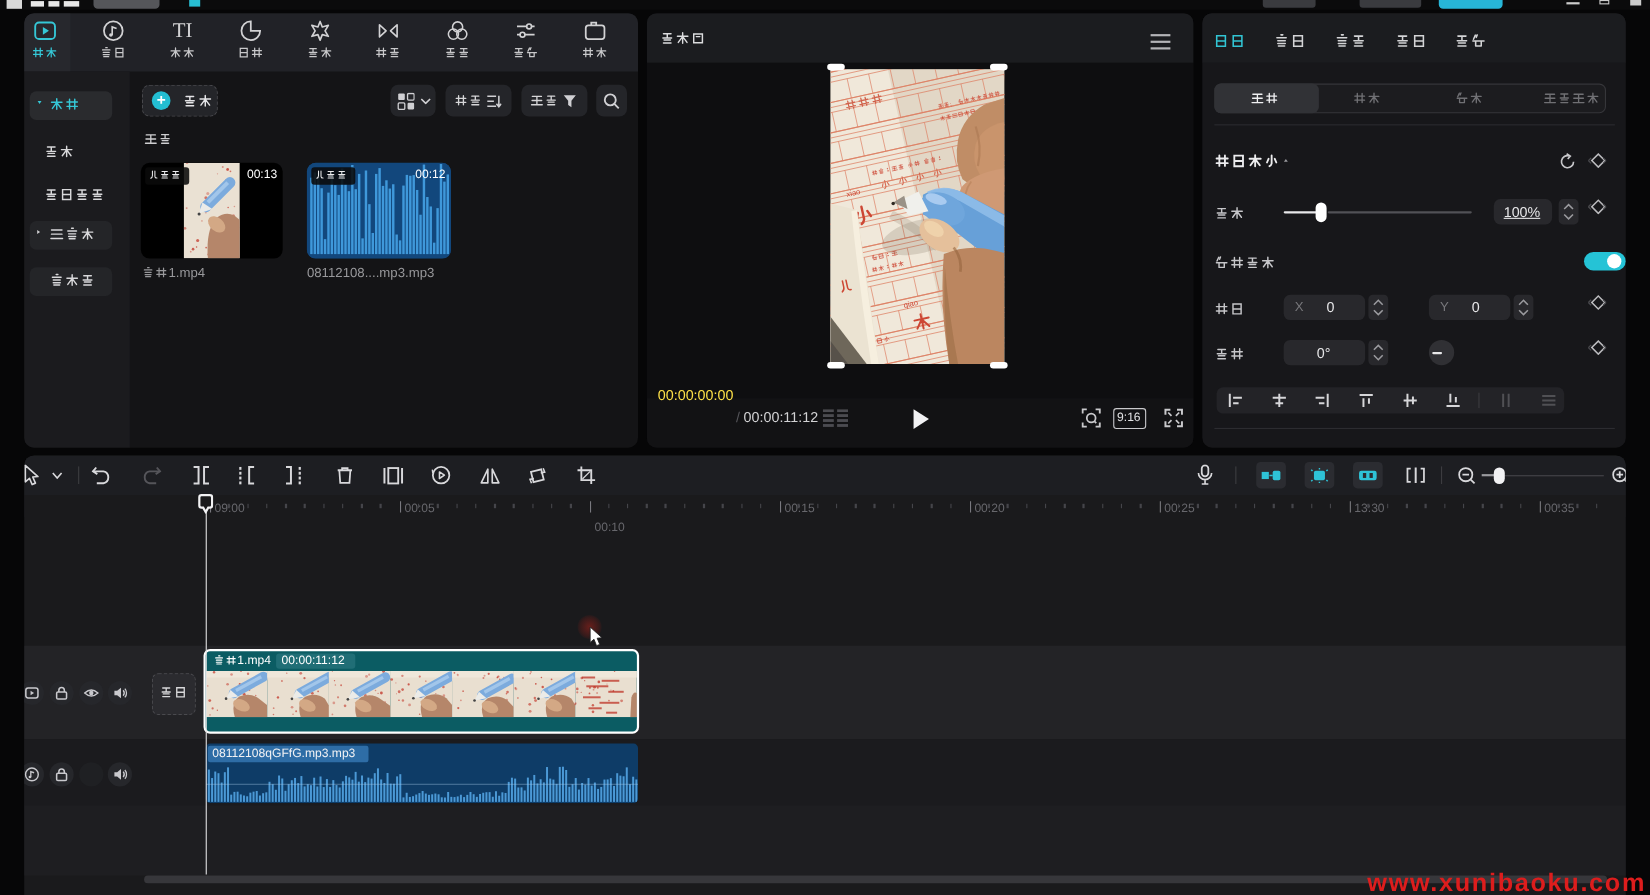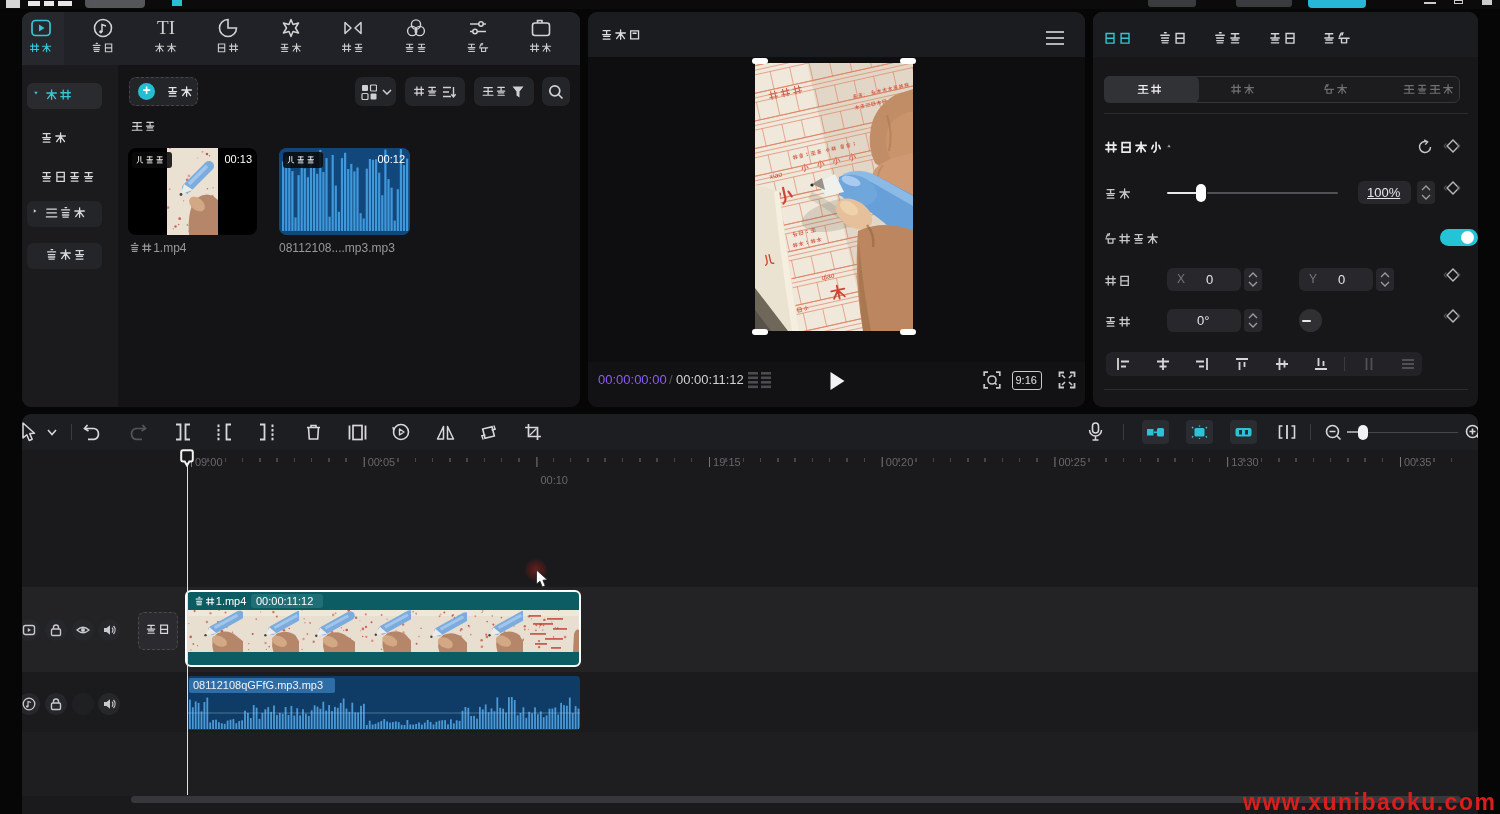--- a/index.html
+++ b/index.html
@@ -819,21 +819,21 @@
           <path d="M108 268 Q102 220 104 180 Q108 226 116 268 Z" fill="#a5744d" opacity="0.8"></path>
           <path d="M112 162 Q120 172 118 184" stroke="#96653f" stroke-width="2.5" fill="none" opacity="0.6"></path>
         </svg></div>
 
   <div class="abs" style="left:164px;top:46px;width:16px;height:6px;background:#fff;border-radius:3px;"></div>
   <div class="abs" style="left:312px;top:46px;width:16px;height:6px;background:#fff;border-radius:3px;"></div>
   <div class="abs" style="left:164px;top:317px;width:16px;height:6px;background:#fff;border-radius:3px;"></div>
   <div class="abs" style="left:312px;top:317px;width:16px;height:6px;background:#fff;border-radius:3px;"></div>
 
   <div class="abs" style="left:0;top:350px;width:497px;height:45px;background:#121214;"></div>
-  <div class="txt" style="left:10px;top:360px;font-size:13px;color:#8b5cf6;">00:00:00:00</div>
+  <div class="txt" style="left:10px;top:340px;font-size:13px;color:#fde047;">00:00:00:00</div>
   <div class="txt" style="left:81px;top:360px;font-size:13px;color:#55555a;">/</div>
   <div class="txt" style="left:88px;top:360px;font-size:13px;color:#d2d2d4;">00:00:11:12</div>
   <div id="playerIcons">
         <svg class="abs" style="left:160px;top:360px;" width="23" height="17" viewBox="0 0 23 17">
           <rect x="0" y="0" width="10" height="2.6" fill="#4b4b50"></rect>
           <rect x="13" y="0" width="10" height="2.6" fill="#4b4b50"></rect>
           <rect x="0" y="4.5" width="10" height="2.6" fill="#4b4b50"></rect>
           <rect x="13" y="4.5" width="10" height="2.6" fill="#4b4b50"></rect>
           <rect x="0" y="9" width="10" height="2.6" fill="#4b4b50"></rect>
           <rect x="13" y="9" width="10" height="2.6" fill="#4b4b50"></rect>
@@ -1188,21 +1188,21 @@
 
   <div class="abs" style="left:0;top:36px;width:1456px;height:20px;background:#1a1a1c;"></div>
   <div id="ruler">
         <div class="txt" style="left:168px;top:41px;font-size:11px;color:#828287;">|</div>
         <div class="txt" style="left:173px;top:42px;font-size:11px;color:#67676c;">09:00</div>
         <div class="txt" style="left:340.7px;top:41px;font-size:11px;color:#828287;">|</div>
         <div class="txt" style="left:345.7px;top:42px;font-size:11px;color:#67676c;">00:05</div>
         <div class="txt" style="left:513.4px;top:41px;font-size:11px;color:#828287;">|</div>
         <div class="txt" style="left:518.4px;top:60px;font-size:11px;color:#67676c;">00:10</div>
         <div class="txt" style="left:686.0999999999999px;top:41px;font-size:11px;color:#828287;">|</div>
-        <div class="txt" style="left:691.0999999999999px;top:42px;font-size:11px;color:#67676c;">19:15</div>
+        <div class="txt" style="left:691.0999999999999px;top:42px;font-size:11px;color:#67676c;">00:15</div>
         <div class="txt" style="left:858.8px;top:41px;font-size:11px;color:#828287;">|</div>
         <div class="txt" style="left:863.8px;top:42px;font-size:11px;color:#67676c;">00:20</div>
         <div class="txt" style="left:1031.5px;top:41px;font-size:11px;color:#828287;">|</div>
         <div class="txt" style="left:1036.5px;top:42px;font-size:11px;color:#67676c;">00:25</div>
         <div class="txt" style="left:1204.1999999999998px;top:41px;font-size:11px;color:#828287;">|</div>
         <div class="txt" style="left:1209.1999999999998px;top:42px;font-size:11px;color:#67676c;">13:30</div>
         <div class="txt" style="left:1376.8999999999999px;top:41px;font-size:11px;color:#828287;">|</div>
         <div class="txt" style="left:1381.8999999999999px;top:42px;font-size:11px;color:#67676c;">00:35</div>
         <div class="abs" style="left:185.27px;top:44px;width:1.5px;height:3.5px;background:#45454a;"></div>
         <div class="abs" style="left:202.54px;top:44px;width:1.5px;height:3.5px;background:#45454a;"></div>

